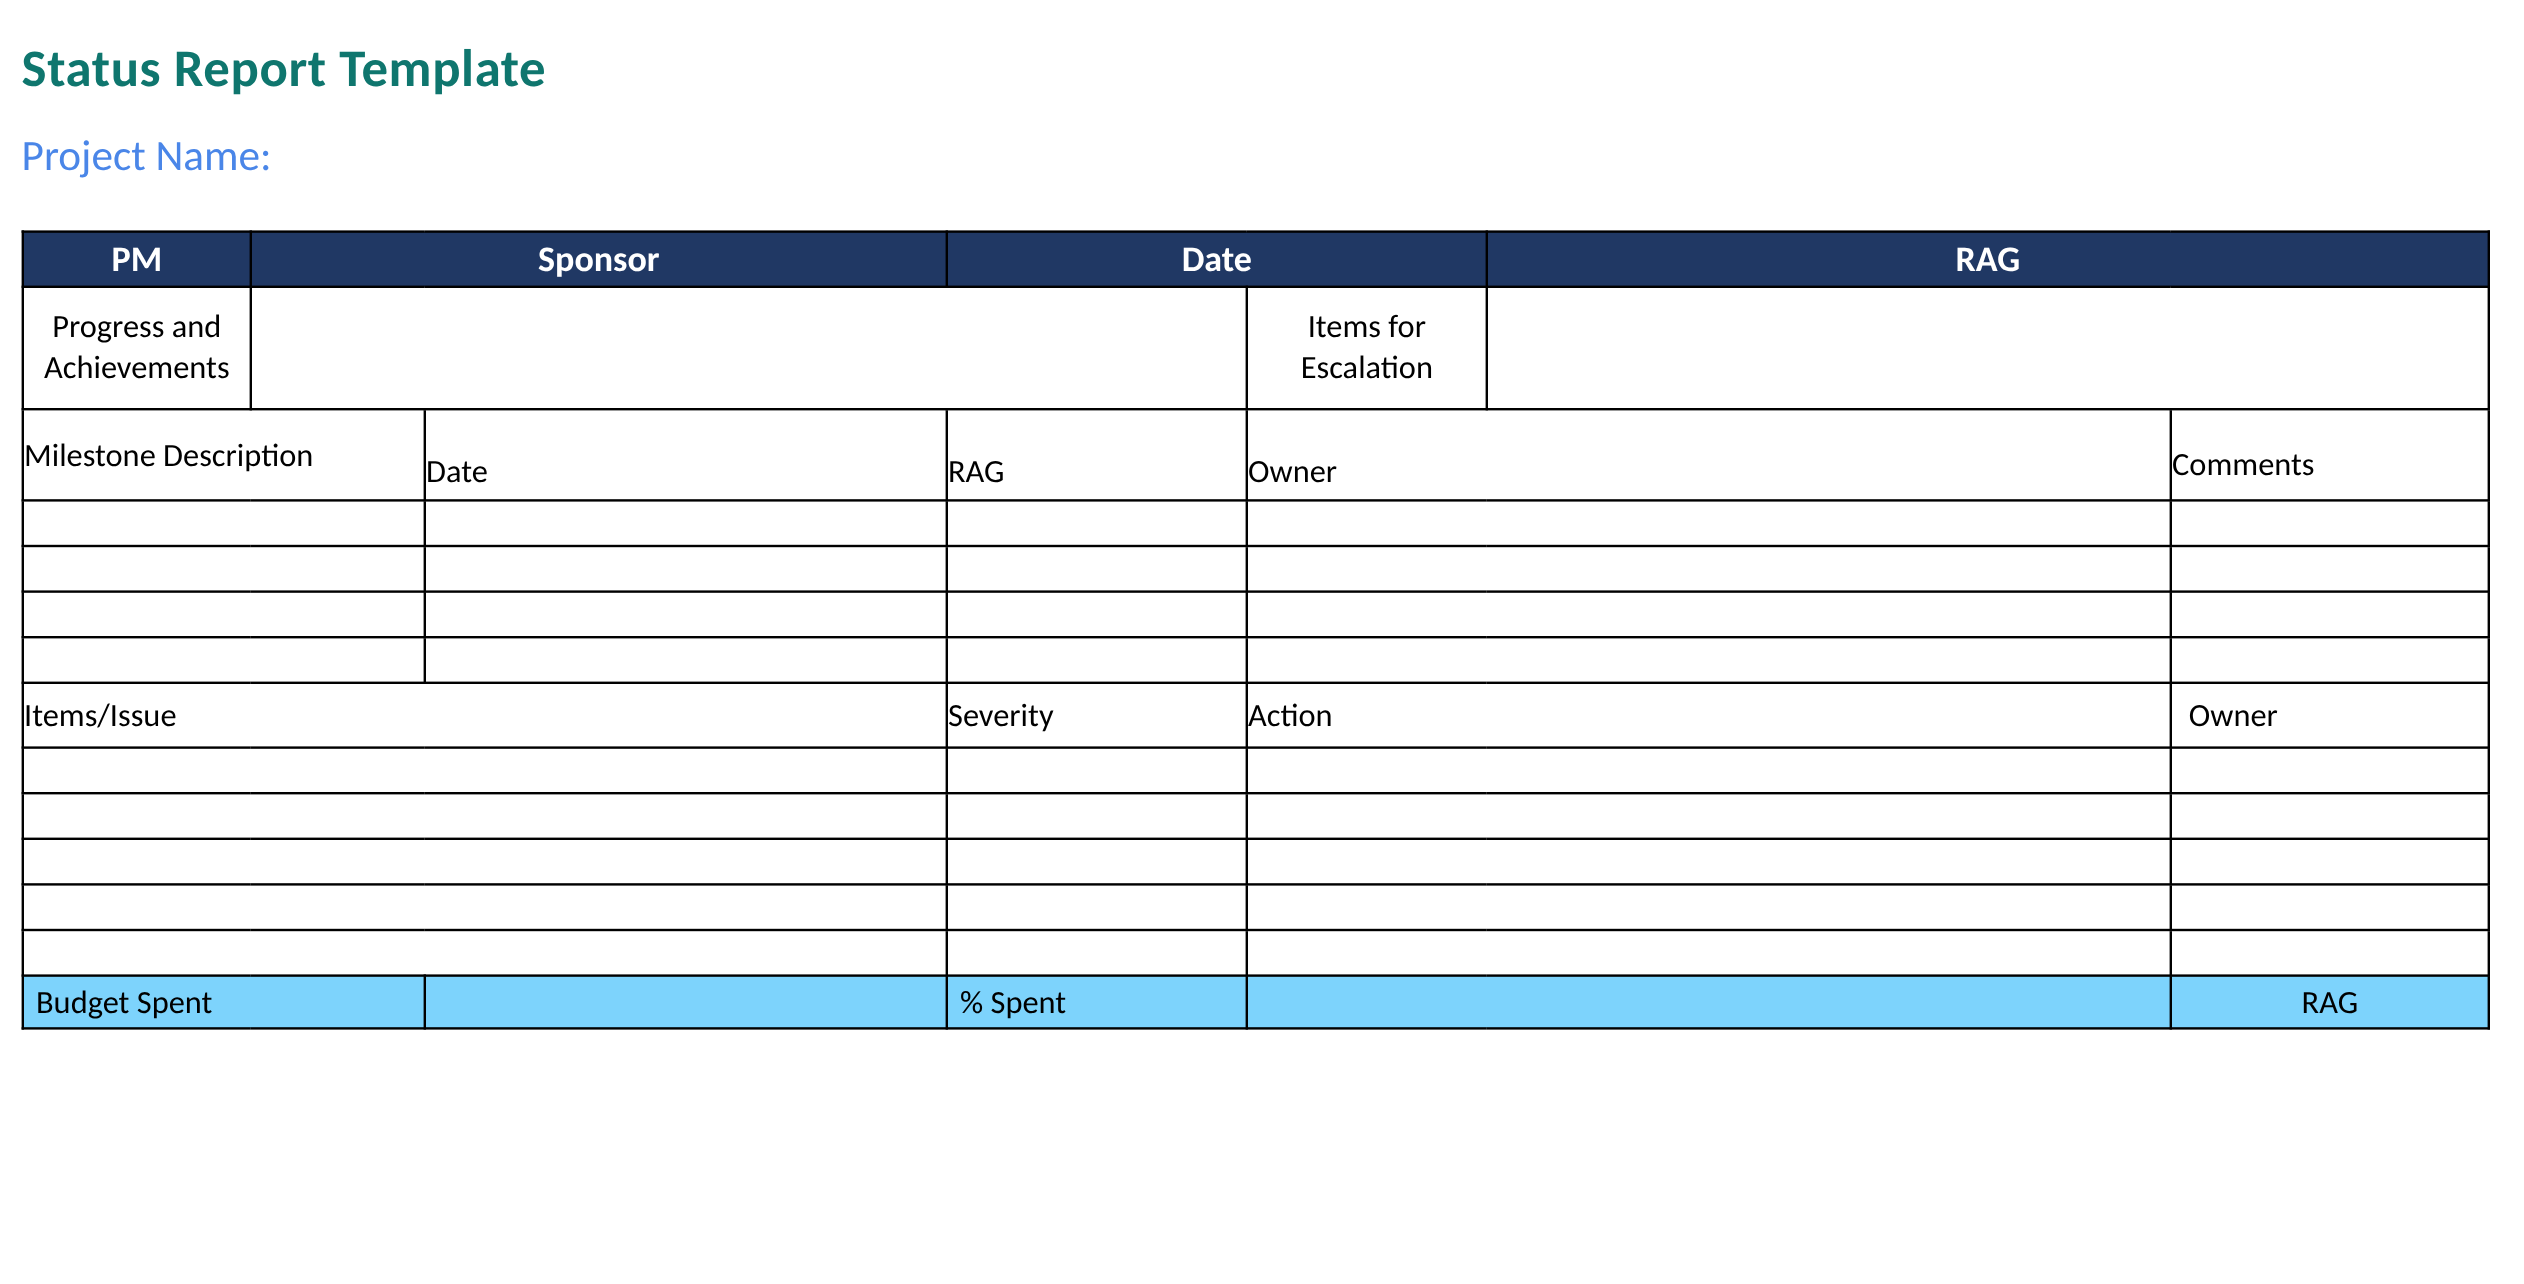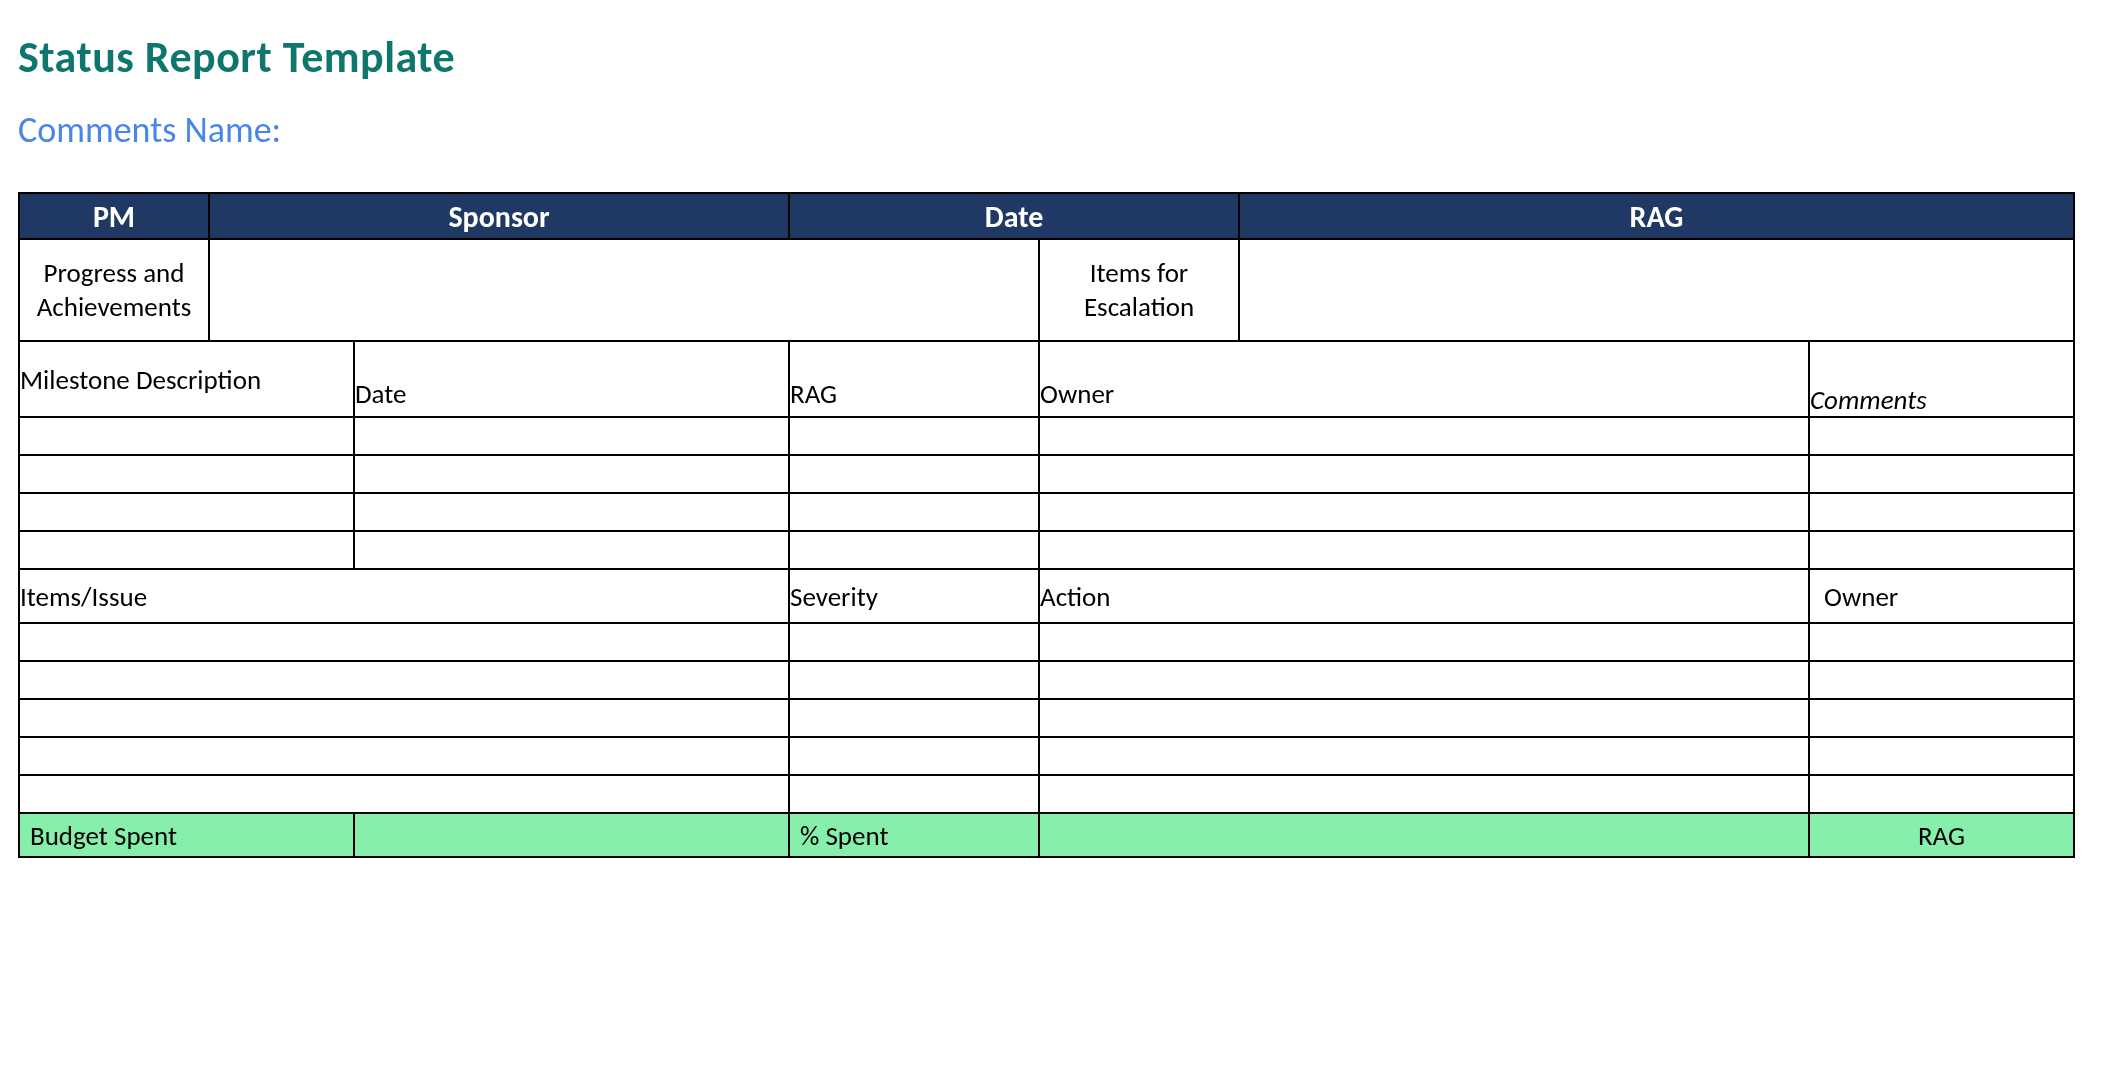--- a/index.html
+++ b/index.html
@@ -32,29 +32,29 @@
   .hdr-dark{background:#203864;color:#fff;font-weight:700;font-size:30px;text-align:center;height:44px;}
   .cell-white{background:#fff;}
   .row-label{background:#fff;font-size:27px;text-align:center;line-height:1.25;height:100px;}
   .band-blue{background:#3e77c0;color:#fff;font-size:28px;text-align:center;height:40px;}
   .band-tan{background:#e8e4d3;color:#000;font-size:28px;text-align:center;height:54px;}
   .sub-hdr{background:#fff;font-size:27px;height:52px;}
   .sub-hdr.center{border-radius:29px;}
   .sub-hdr.pad-left{padding-left:14px;text-align:left;}
   .milestone-desc{height:74px;}
   .data-row td{height:36px;}
-  .budget-row td{background:#86efac;height:42px;}
+  .budget-row td{background:#7dd3fc;height:42px;}
   .budget-row .lbl{padding-left:10px;text-align:left;font-size:27px;}
   .budget-row .center{text-align:center;}
 </style>
 </head>
 <body>
 
 <h1 class="doc-title">Status Report Template</h1>
-<div class="project-name">Comments Name:</div>
+<div class="project-name">Project Name:</div>
 
 <table>
   <colgroup>
     <col class="c1">
       <col class="c2">
       <col class="c3">
       <col class="c4">
       <col class="c5">
       <col class="c6">
       <col class="c7">
@@ -74,21 +74,21 @@
     <td class="row-label">Items for Escalation</td>
     <td class="cell-white row-label" colspan="2"></td>
   </tr>
 
 
   <tr>
     <td class="sub-hdr center milestone-desc" colspan="2">Milestone Description</td>
     <td class="sub-hdr center" style="vertical-align:bottom;padding-bottom:6px;">Date</td>
     <td class="sub-hdr center" style="vertical-align:bottom;padding-bottom:6px;">RAG</td>
     <td class="sub-hdr center" style="vertical-align:bottom;padding-bottom:6px;" colspan="2">Owner</td>
-    <td class="sub-hdr center" style="vertical-align:bottom;padding-bottom:0;font-style:italic;">Comments</td>
+    <td class="sub-hdr center" style="vertical-align:bottom;padding-bottom:12px;">Comments</td>
   </tr>
 
   <tr class="data-row">
     <td colspan="2"></td>
         <td></td>
         <td></td>
         <td colspan="2"></td>
         <td></td>
   </tr>
   <tr class="data-row">

